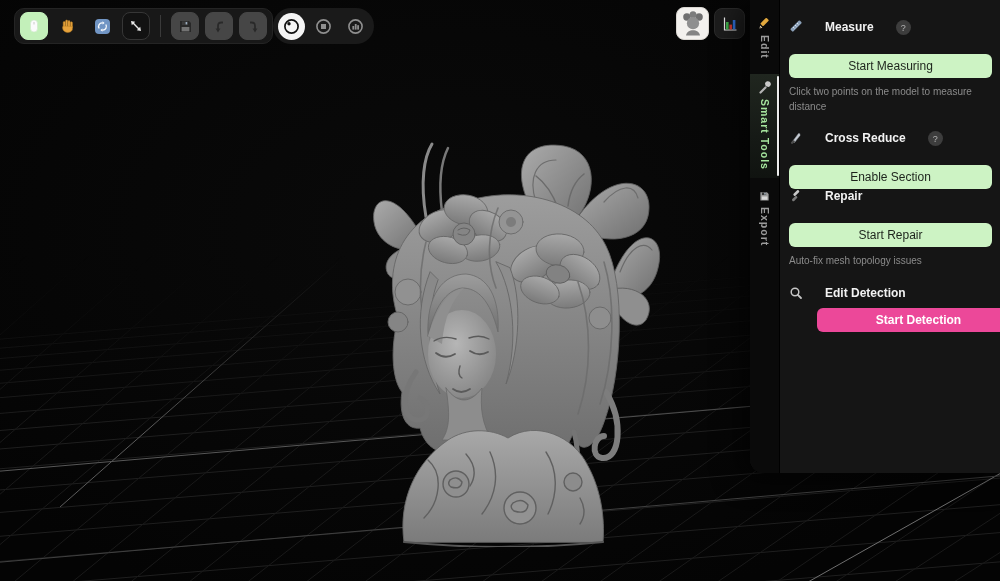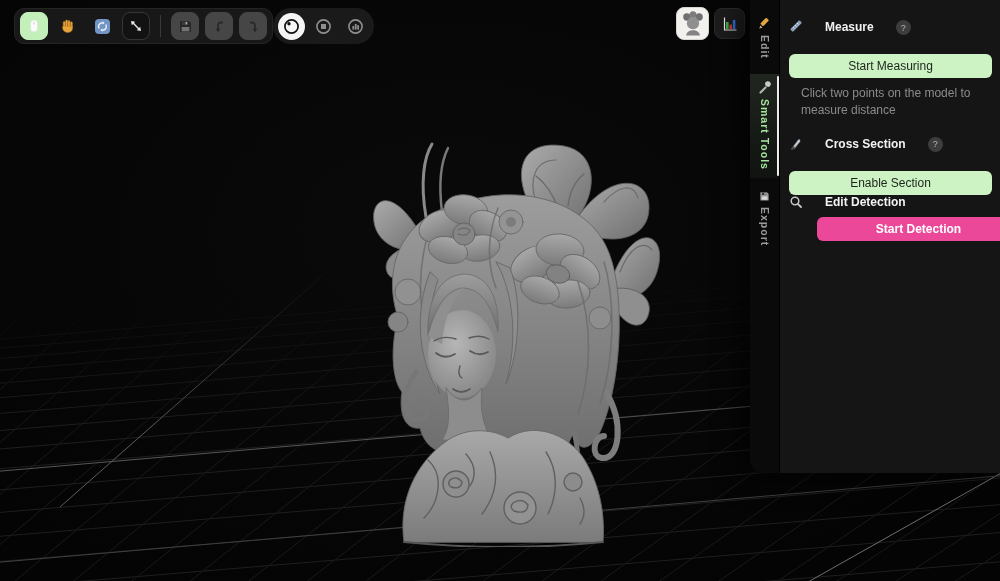--- a/index.html
+++ b/index.html
@@ -51,21 +51,21 @@
 
   .content { flex:1; padding:20px 8px 0 9px; }
   .sec-head { display:flex; align-items:flex-start; gap:22px; height:16px; margin-bottom:6px; }
   .sec-title { color:#f2f2f2; font-size:12px; font-weight:bold; }
   .help { width:15px; height:15px; border-radius:50%; background:#3d3d3d; color:#b5b5b5; font-size:9px;
     display:flex; align-items:center; justify-content:center; cursor:pointer; }
   .act { width:100%; height:24px; border:none; border-radius:6px; font-size:12px; cursor:pointer;
     font-family:"Liberation Sans", sans-serif; }
   .act.green { background:#cdf3c4; color:#1d241c;margin-top:12px; }
   .act.purple { background:#ec4899; color:#fff; font-weight:bold;margin-left:28px; }
-  .cap { color:#8b8b8b; font-size:12px; line-height:1.45; margin:7px 12px 17px; }
+  .cap { color:#8b8b8b; font-size:10px; line-height:1.45; margin:7px 0 17px; }
   .sic { width:14px; height:14px; display:inline-flex; }
   .bulb { display:inline-block; width:10px; height:12px; vertical-align:-1px; margin-right:2px; }
   .tri-down { width:0; height:0; border-left:5.5px solid transparent; border-right:5.5px solid transparent;
     border-top:9px solid #e23c3c; border-radius:2px; }
 </style>
 </head>
 <body>
 
 <div id="stage">
 
@@ -365,27 +365,40 @@
       </section>
 
       <section>
         <div class="sec-head">
           <span class="sic">
             <svg width="14" height="14" viewBox="0 0 14 14">
               <path d="M3.5,10.5 L9.5,2.5 Q11.5,2 11,4.5 L5.5,11.5 Z" fill="#c6ccd4" stroke="#8e949c" stroke-width=".5"></path>
               <rect x="1.6" y="10" width="4.4" height="2.2" rx="1" fill="#4a4a4a" transform="rotate(-38 3.8 11)"></rect>
             </svg>
           </span>
-          <span class="sec-title">Cross Section</span>
+          <span class="sec-title">Cross Reduce</span>
           <span class="help">?</span>
         </div>
         <button class="act green">Enable Section</button>
       </section>
 
 
+      <section>
+        <div class="sec-head">
+          <span class="sic">
+            <svg width="14" height="14" viewBox="0 0 14 14">
+              <rect x="6" y="0.5" width="2.6" height="7" rx="1" fill="#c9c9c9" transform="rotate(45 7.3 4)"></rect>
+              <rect x="4.4" y="6.4" width="2.6" height="6.4" rx="1.2" fill="#7a7a7a" transform="rotate(45 5.7 9.6)"></rect>
+            </svg>
+          </span>
+          <span class="sec-title">Repair</span>
+        </div>
+        <button class="act green">Start Repair</button>
+        <p class="cap">Auto-fix mesh topology issues</p>
+      </section>
 
       <section>
         <div class="sec-head">
           <span class="sic">
             <svg width="14" height="14" viewBox="0 0 14 14">
               <circle cx="6" cy="6" r="3.8" fill="none" stroke="#c6c6c6" stroke-width="1.5"></circle>
               <line x1="8.8" y1="8.8" x2="12" y2="12" stroke="#c6c6c6" stroke-width="1.8" stroke-linecap="round"></line>
             </svg>
           </span>
           <span class="sec-title">Edit Detection</span>

